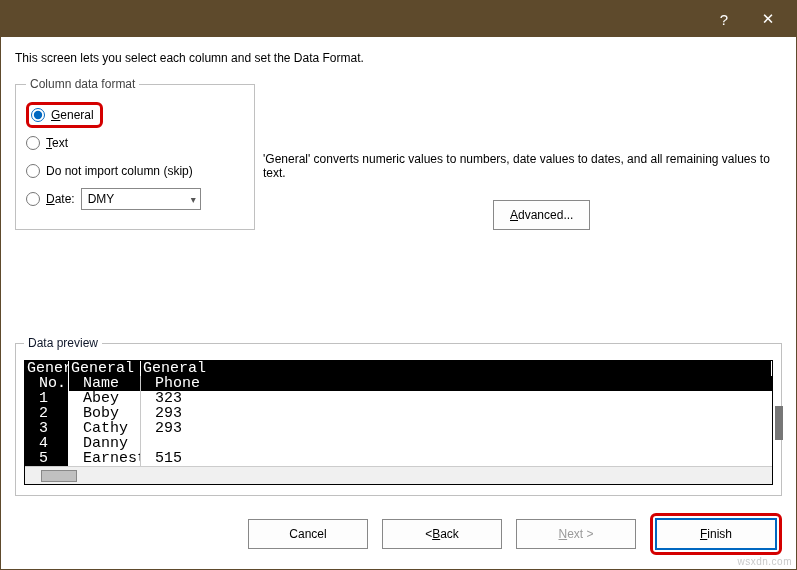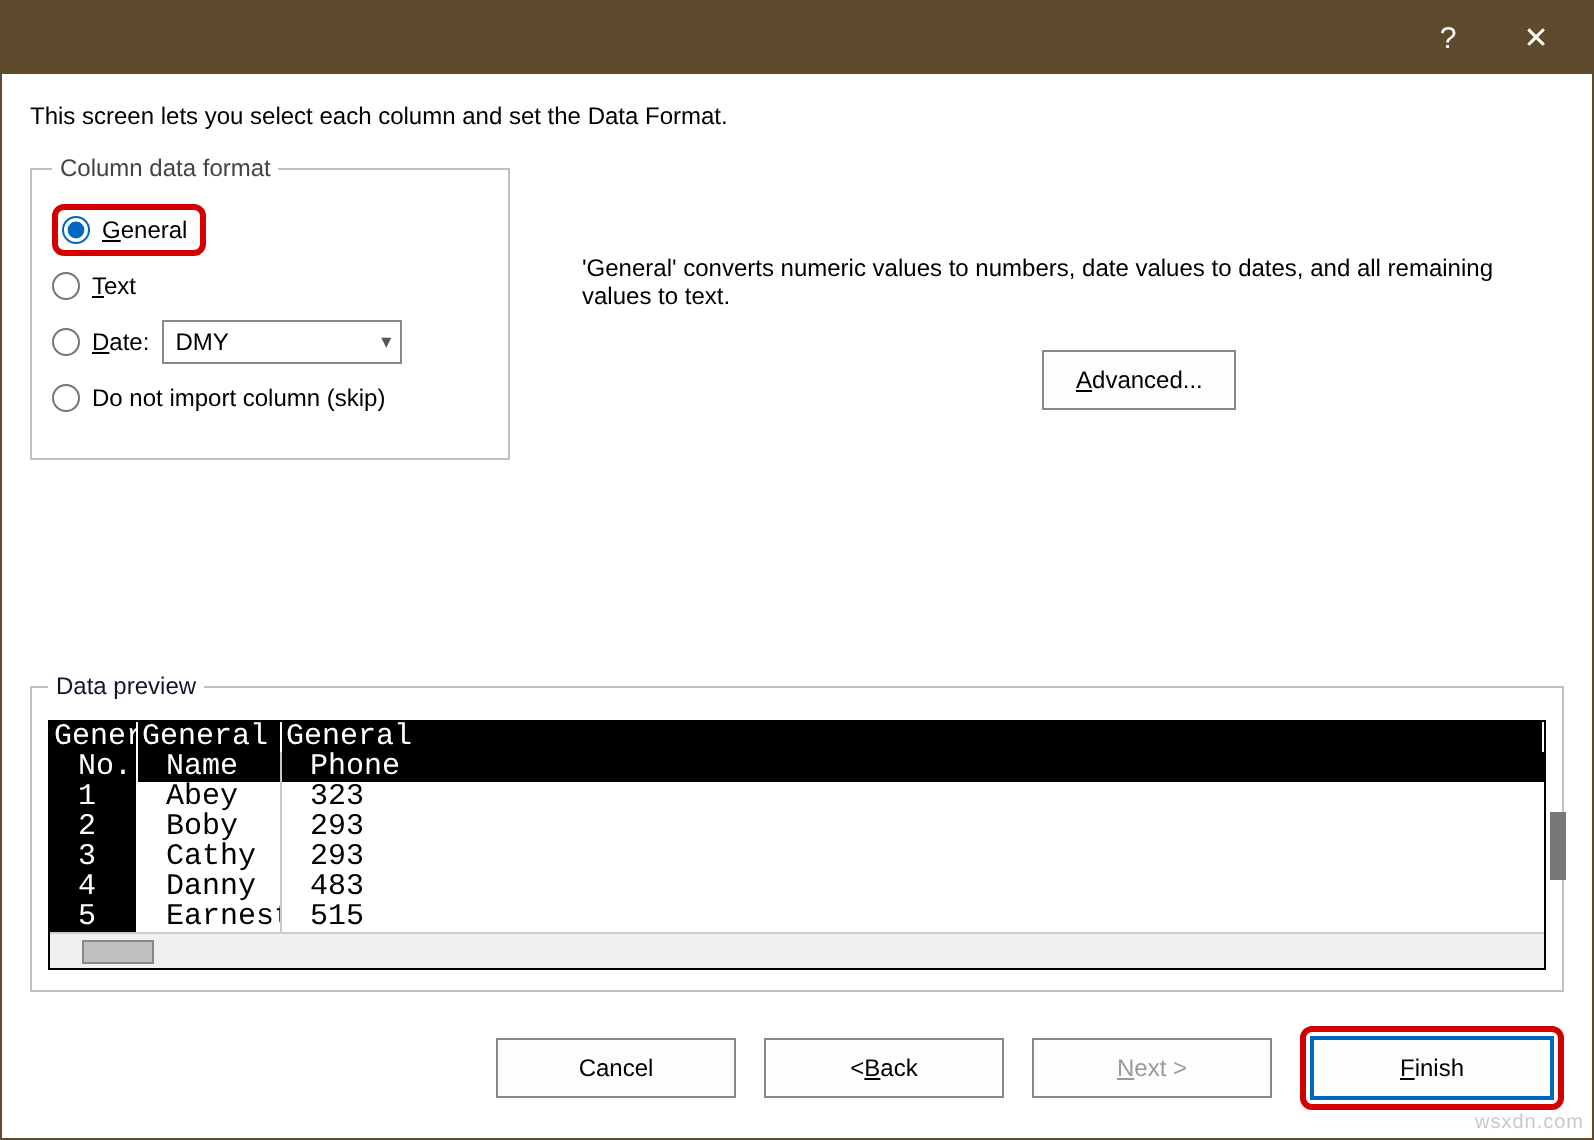--- a/index.html
+++ b/index.html
@@ -22,21 +22,21 @@
       font-size: 13px;
     }
     .titlebar .title { flex: 1; margin-top: 48px; }
     .titlebar .tbtn {
       width: 44px; height: 30px;
       display: flex; align-items: center; justify-content: center;
       color: #fff; font-size: 15px;
     }
     .content { padding: 14px 14px 10px 14px; position: relative; height: calc(100% - 36px); }
     .intro { margin-bottom: 12px; font-size: 12px; }
-    .panel-row { display: flex; gap: 36px; align-items: center; }
+    .panel-row { display: flex; gap: 8px; align-items: flex-end; }
     fieldset.column-format {
       border: 1px solid #c0c0c0;
       width: 240px;
       padding: 8px 10px 14px 10px;
       position: relative;
     }
     fieldset.column-format legend {
       font-size: 12px; padding: 0 4px; color: #444;
     }
     .radio-row {
@@ -163,30 +163,30 @@
         </span>
       </div>
 
       <div class="radio-row">
         <input type="radio" name="fmt" style="">
         <label><u class="ak">T</u><span>ext</span></label>
       </div>
 
       <div class="radio-row">
         <input type="radio" name="fmt" style="">
+        <label>Do not import column (skip)</label>
+      </div>
+
+      <div class="radio-row">
+        <input type="radio" name="fmt" style="">
         <label><u class="ak">D</u><span>ate:</span></label>
         <div class="date-select">
           <span>DMY</span>
           <span class="caret">▾</span>
         </div>
-      </div>
-
-      <div class="radio-row">
-        <input type="radio" name="fmt" style="">
-        <label>Do not import column (skip)</label>
       </div>
     </fieldset>
 
     <div class="right-col">
       <div class="description">'General' converts numeric values to numbers, date values to dates, and all remaining values to text.</div>
       <button class="adv-btn">
           <u class="ak">A</u>
           <span>dvanced...</span>
         </button>
     </div>
@@ -217,21 +217,20 @@
           <div class="gcell c2">293</div>
         </div>
         <div class="grow">
           <div class="gcell c0">3</div>
           <div class="gcell c1">Cathy</div>
           <div class="gcell c2">293</div>
         </div>
         <div class="grow">
           <div class="gcell c0">4</div>
           <div class="gcell c1">Danny</div>
-          <div class="gcell c2">483</div>
         </div>
         <div class="grow">
           <div class="gcell c0">5</div>
           <div class="gcell c1">Earnesto</div>
           <div class="gcell c2">515</div>
         </div>
       </div>
       <div class="hscroll">
         <div class="thumb"></div>
       </div>

